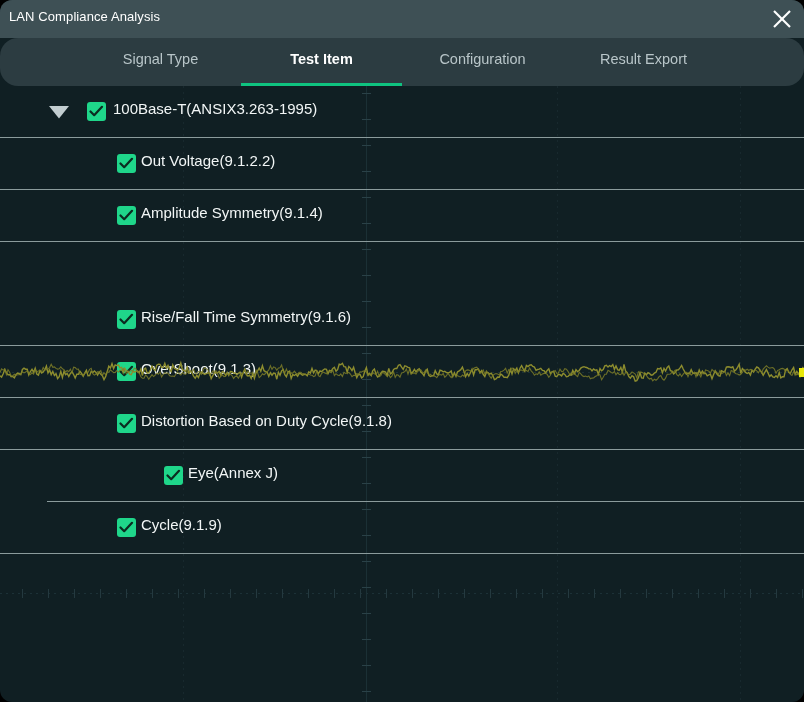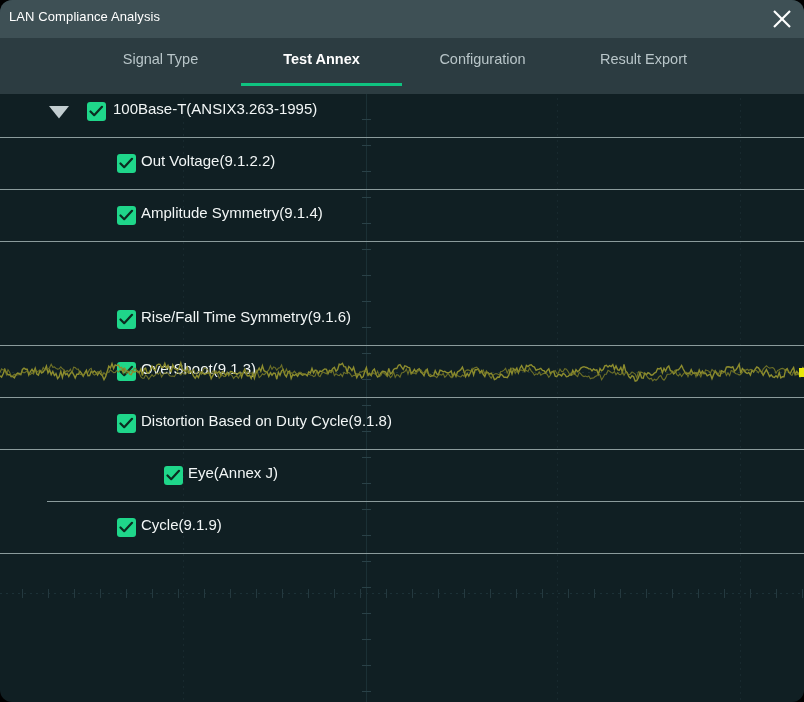--- a/index.html
+++ b/index.html
@@ -51,22 +51,23 @@
     height: 32px;
     cursor: pointer;
   }
   #close-button svg { display: block; }
 
   
   #tabbar {
     position: absolute;
     left: 0; top: 38px;
     width: 804px;
-    height: 56px;
+    height: 48px;
     background: #2c3c41;
+    border-radius: 18px;
   }
   .tab {
     position: absolute;
     top: 0;
     height: 48px;
     box-sizing: border-box;
     text-align: center;
     cursor: pointer;
   }
   .tab-label {
@@ -363,21 +364,21 @@
     <polyline id="wave-path2" fill="none" stroke="#7d7d28" stroke-width="1.1" points="0.0,20.4 1.6,16.9 3.2,18.1 4.8,17.0 6.4,22.6 8.0,17.7 9.6,20.3 11.2,24.0 12.8,23.7 14.4,22.3 16.0,23.4 17.6,22.8 19.2,22.6 20.8,22.2 22.4,19.8 24.0,20.9 25.6,20.0 27.2,18.8 28.8,21.4 30.4,22.6 32.0,20.8 33.6,22.0 35.2,17.5 36.8,19.9 38.4,18.9 40.0,18.6 41.6,19.4 43.2,15.5 44.8,18.1 46.4,17.6 48.0,17.3 49.6,15.6 51.2,12.3 52.8,15.3 54.4,14.9 56.0,16.4 57.6,17.1 59.2,16.8 60.8,14.9 62.4,16.8 64.0,17.6 65.6,20.0 67.2,18.5 68.8,19.6 70.4,17.1 72.0,20.9 73.6,15.2 75.2,15.6 76.8,17.3 78.4,17.2 80.0,22.2 81.6,22.6 83.2,23.5 84.8,21.3 86.4,20.6 88.0,20.5 89.6,17.4 91.2,16.4 92.8,21.8 94.4,23.1 96.0,22.0 97.6,19.7 99.2,20.2 100.8,18.5 102.4,23.4 104.0,20.7 105.6,22.7 107.2,19.6 108.8,20.4 110.4,17.9 112.0,19.2 113.6,20.6 115.2,20.4 116.8,18.5 118.4,20.1 120.0,18.2 121.6,18.5 123.2,16.6 124.8,19.6 126.4,21.5 128.0,19.7 129.6,19.4 131.2,18.5 132.8,19.1 134.4,16.2 136.0,16.8 137.6,20.5 139.2,20.9 140.8,24.7 142.4,26.3 144.0,26.2 145.6,23.0 147.2,24.6 148.8,27.2 150.4,24.8 152.0,22.7 153.6,24.5 155.2,23.2 156.8,21.0 158.4,22.3 160.0,20.0 161.6,24.9 163.2,22.5 164.8,20.9 166.4,21.1 168.0,21.1 169.6,23.8 171.2,24.3 172.8,24.0 174.4,24.5 176.0,22.0 177.6,20.0 179.2,21.8 180.8,23.0 182.4,20.4 184.0,22.1 185.6,22.4 187.2,19.9 188.8,21.2 190.4,18.4 192.0,19.7 193.6,17.4 195.2,21.7 196.8,21.8 198.4,19.5 200.0,19.7 201.6,22.3 203.2,17.7 204.8,15.7 206.4,16.9 208.0,17.8 209.6,23.4 211.2,21.3 212.8,19.1 214.4,19.1 216.0,18.9 217.6,21.6 219.2,26.1 220.8,24.4 222.4,22.9 224.0,24.7 225.6,24.2 227.2,21.9 228.8,22.3 230.4,22.1 232.0,23.6 233.6,26.4 235.2,24.4 236.8,24.1 238.4,26.2 240.0,23.0 241.6,21.4 243.2,21.3 244.8,18.7 246.4,23.2 248.0,19.1 249.6,21.3 251.2,21.0 252.8,21.3 254.4,24.0 256.0,17.9 257.6,20.9 259.2,25.6 260.8,24.2 262.4,21.8 264.0,22.8 265.6,21.5 267.2,19.7 268.8,18.0 270.4,13.7 272.0,17.4 273.6,15.0 275.2,15.6 276.8,18.2 278.4,16.0 280.0,15.7 281.6,13.0 283.2,18.9 284.8,20.9 286.4,17.0 288.0,21.1 289.6,21.3 291.2,20.9 292.8,21.2 294.4,19.1 296.0,21.2 297.6,22.1 299.2,20.2 300.8,20.2 302.4,21.8 304.0,21.5 305.6,22.6 307.2,22.5 308.8,22.1 310.4,23.0 312.0,23.2 313.6,24.6 315.2,23.8 316.8,18.7 318.4,23.6 320.0,24.6 321.6,21.6 323.2,20.1 324.8,21.0 326.4,21.8 328.0,19.0 329.6,19.7 331.2,20.8 332.8,18.1 334.4,23.6 336.0,21.7 337.6,23.1 339.2,23.7 340.8,22.0 342.4,24.5 344.0,20.4 345.6,21.5 347.2,21.0 348.8,20.4 350.4,22.0 352.0,24.7 353.6,23.3 355.2,23.4 356.8,21.6 358.4,22.8 360.0,19.8 361.6,20.0 363.2,19.0 364.8,19.1 366.4,20.0 368.0,23.9 369.6,22.3 371.2,23.7 372.8,20.8 374.4,21.8 376.0,22.4 377.6,19.3 379.2,24.6 380.8,23.6 382.4,20.2 384.0,21.2 385.6,22.8 387.2,24.4 388.8,22.5 390.4,25.6 392.0,24.0 393.6,19.9 395.2,25.4 396.8,22.7 398.4,23.3 400.0,25.1 401.6,20.9 403.2,20.4 404.8,19.5 406.4,17.1 408.0,22.2 409.6,17.1 411.2,22.1 412.8,21.1 414.4,21.1 416.0,22.0 417.6,19.5 419.2,17.8 420.8,17.7 422.4,20.4 424.0,21.0 425.6,18.0 427.2,20.7 428.8,22.2 430.4,22.3 432.0,24.0 433.6,23.6 435.2,24.4 436.8,25.6 438.4,22.9 440.0,22.6 441.6,23.1 443.2,21.5 444.8,25.3 446.4,23.7 448.0,21.1 449.6,23.6 451.2,25.6 452.8,23.1 454.4,22.4 456.0,23.2 457.6,23.7 459.2,24.6 460.8,25.0 462.4,23.1 464.0,24.3 465.6,18.8 467.2,17.9 468.8,18.1 470.4,19.0 472.0,19.1 473.6,16.5 475.2,15.4 476.8,15.1 478.4,17.8 480.0,21.1 481.6,20.8 483.2,18.0 484.8,21.9 486.4,18.8 488.0,21.4 489.6,24.2 491.2,26.3 492.8,23.4 494.4,22.2 496.0,21.6 497.6,22.0 499.2,22.9 500.8,19.5 502.4,19.3 504.0,18.1 505.6,16.3 507.2,21.0 508.8,17.5 510.4,18.7 512.0,15.9 513.6,16.9 515.2,21.5 516.8,18.5 518.4,20.5 520.0,18.1 521.6,18.0 523.2,19.1 524.8,16.9 526.4,18.6 528.0,19.4 529.6,16.0 531.2,18.8 532.8,20.5 534.4,23.2 536.0,21.8 537.6,22.6 539.2,19.9 540.8,23.1 542.4,22.1 544.0,21.4 545.6,21.2 547.2,22.4 548.8,25.3 550.4,23.3 552.0,19.7 553.6,19.7 555.2,18.5 556.8,21.4 558.4,20.9 560.0,17.1 561.6,19.6 563.2,19.2 564.8,16.7 566.4,17.2 568.0,19.4 569.6,22.2 571.2,21.3 572.8,22.9 574.4,20.1 576.0,23.5 577.6,24.7 579.2,20.3 580.8,21.8 582.4,23.7 584.0,24.6 585.6,24.1 587.2,24.9 588.8,24.0 590.4,26.7 592.0,26.1 593.6,25.9 595.2,24.5 596.8,23.7 598.4,22.2 600.0,23.0 601.6,27.7 603.2,25.2 604.8,22.2 606.4,22.2 608.0,18.2 609.6,19.2 611.2,20.5 612.8,21.2 614.4,19.4 616.0,22.8 617.6,20.7 619.2,22.4 620.8,22.7 622.4,19.6 624.0,23.3 625.6,20.4 627.2,21.4 628.8,22.9 630.4,22.0 632.0,19.9 633.6,20.9 635.2,22.0 636.8,25.8 638.4,19.7 640.0,21.1 641.6,20.2 643.2,21.1 644.8,22.1 646.4,23.4 648.0,25.8 649.6,27.0 651.2,26.2 652.8,28.9 654.4,27.2 656.0,28.2 657.6,26.8 659.2,24.5 660.8,23.6 662.4,26.8 664.0,28.1 665.6,26.1 667.2,22.3 668.8,22.2 670.4,22.0 672.0,20.1 673.6,20.1 675.2,18.1 676.8,22.7 678.4,23.9 680.0,21.8 681.6,24.5 683.2,22.2 684.8,20.4 686.4,20.3 688.0,24.8 689.6,20.9 691.2,23.1 692.8,21.5 694.4,20.1 696.0,24.8 697.6,20.5 699.2,22.3 700.8,24.9 702.4,20.5 704.0,22.1 705.6,17.9 707.2,18.4 708.8,19.1 710.4,21.1 712.0,17.4 713.6,19.2 715.2,19.1 716.8,20.4 718.4,22.4 720.0,18.5 721.6,21.6 723.2,20.8 724.8,19.1 726.4,23.4 728.0,20.9 729.6,23.6 731.2,18.5 732.8,19.3 734.4,20.5 736.0,21.7 737.6,22.0 739.2,23.0 740.8,22.2 742.4,20.4 744.0,17.6 745.6,18.3 747.2,17.2 748.8,18.5 750.4,17.4 752.0,18.2 753.6,19.5 755.2,17.7 756.8,18.9 758.4,20.8 760.0,18.0 761.6,21.0 763.2,17.0 764.8,15.3 766.4,13.8 768.0,15.1 769.6,16.2 771.2,15.7 772.8,15.6 774.4,17.0 776.0,21.3 777.6,18.5 779.2,17.8 780.8,16.8 782.4,16.4 784.0,16.9 785.6,19.3 787.2,17.9 788.8,19.7 790.4,22.4 792.0,23.4 793.6,19.7 795.2,22.2 796.8,22.8 798.4,21.5 800.0,25.3 801.6,22.2 803.2,22.3" opacity="0.85"></polyline>
   </svg>
   <div id="wave-marker"></div>
 
   <div id="tabbar">
       <div class="tab" style="left: 80px; width: 161px;">
         <div class="tab-label">Signal Type</div>
         <div class="tab-underline"></div>
       </div>
       <div class="tab active" style="left: 241px; width: 161px;">
-        <div class="tab-label">Test Annex</div>
+        <div class="tab-label">Test Item</div>
         <div class="tab-underline"></div>
       </div>
       <div class="tab" style="left: 563px; width: 161px;">
         <div class="tab-label">Result Export</div>
         <div class="tab-underline"></div>
       </div>
       <div class="tab" style="left: 402px; width: 161px;">
         <div class="tab-label">Configuration</div>
         <div class="tab-underline"></div>
       </div>

